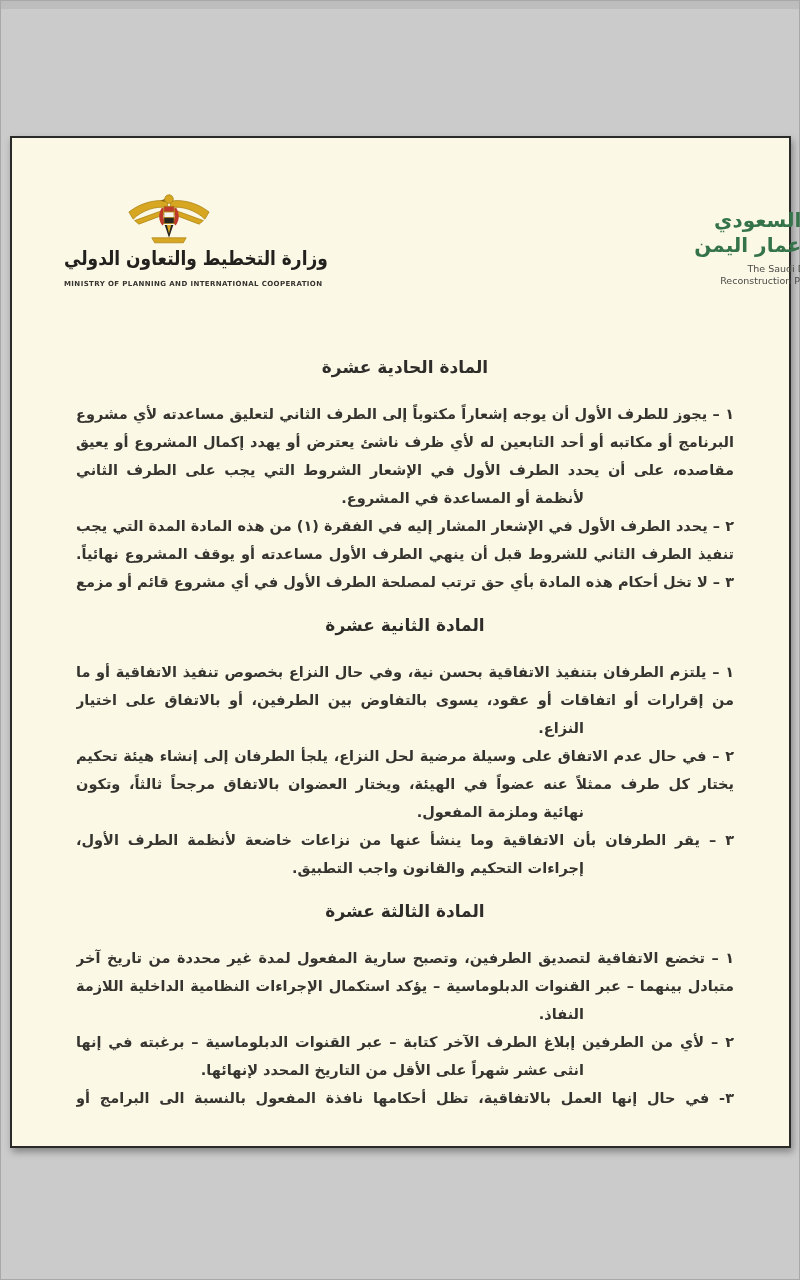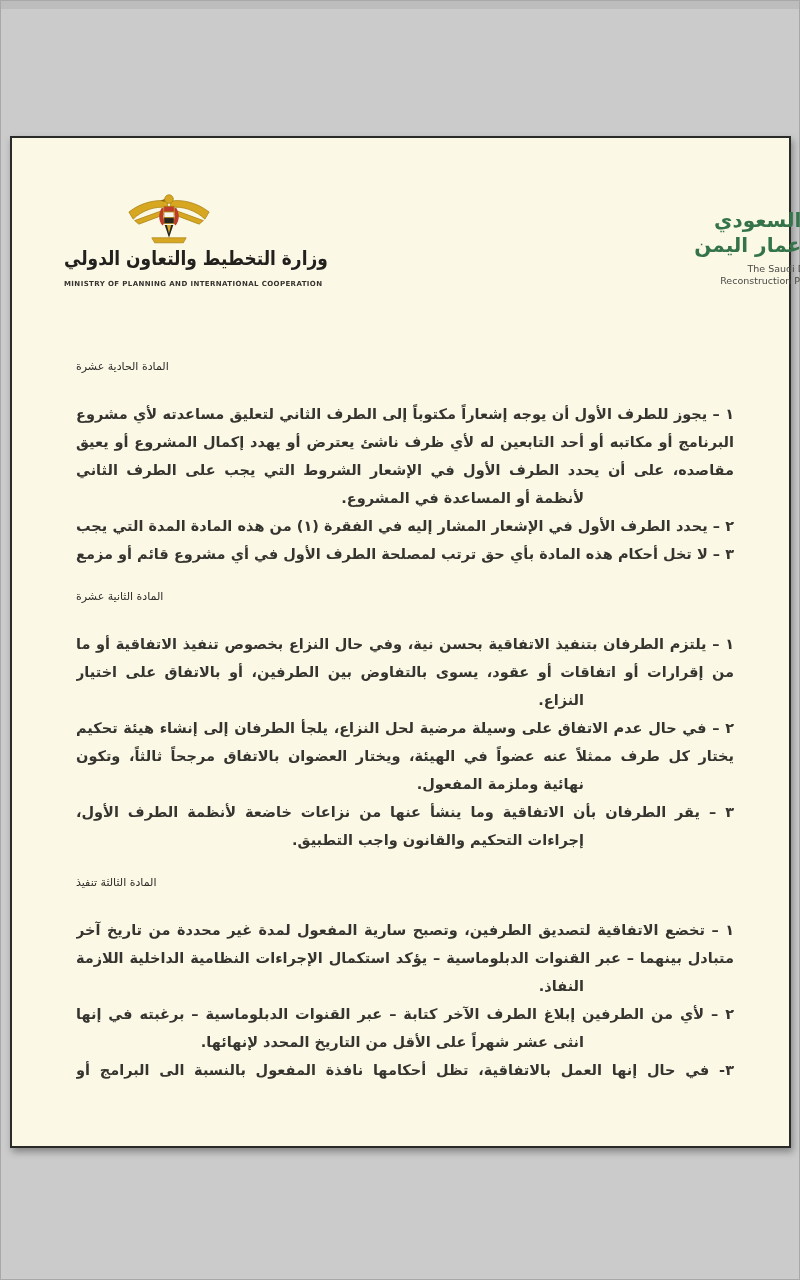--- a/index.html
+++ b/index.html
@@ -21,22 +21,22 @@
     white-space:nowrap;margin-top:12px;color:#353330;}
   .saudi-logo{position:absolute;left:505px;top:68px;width:230px;direction:rtl;}
   .saudi-text{position:absolute;right:-138px;top:2px;width:140px;text-align:center;}
   .saudi-ar{font-size:20px;font-weight:bold;line-height:25px;color:#35744b;
     white-space:nowrap;text-align:center;}
   .saudi-en{font-size:9.5px;line-height:12px;color:#4a4a46;margin-top:5px;
     white-space:nowrap;text-align:center;}
   
   .doc{position:absolute;left:64px;top:215px;width:658px;direction:rtl;
     color:#35342f;font-size:14.5px;font-weight:bold;}
-  .hd{height:28px;line-height:28px;text-align:left;font-size:11px;
-    font-weight:normal;margin:15px 0 19px;color:#2e2d29;}
+  .hd{height:28px;line-height:28px;text-align:center;font-size:17px;
+    font-weight:bold;margin:15px 0 19px;color:#2e2d29;}
   .hd:first-child{margin-top:0;}
   .ln{height:28px;line-height:28px;overflow:hidden;}
   .ln-just{text-align:justify;text-align-last:justify;}
   .ln-short{text-align:right;text-align-last:right;padding-left:0;
     padding-right:150px;box-sizing:border-box;}
 </style>
 </head>
 <body>
 
 <div class="viewer">
@@ -89,31 +89,32 @@
       </div>
     </div>
 
     <div class="doc">
         <div class="hd">المادة الحادية عشرة</div>
         <div class="ln ln-just">١ – يجوز للطرف الأول أن يوجه إشعاراً مكتوباً إلى الطرف الثاني لتعليق مساعدته لأي مشروع إذا ما تعرض</div>
         <div class="ln ln-just">البرنامج أو مكاتبه أو أحد التابعين له لأي ظرف ناشئ يعترض أو يهدد إكمال المشروع أو يعيق تحقيق</div>
         <div class="ln ln-just">مقاصده، على أن يحدد الطرف الأول في الإشعار الشروط التي يجب على الطرف الثاني تحقيقها لاستئناف</div>
         <div class="ln ln-short">لأنظمة أو المساعدة في المشروع.</div>
         <div class="ln ln-just">٢ – يحدد الطرف الأول في الإشعار المشار إليه في الفقرة (١) من هذه المادة المدة التي يجب خلالها</div>
+        <div class="ln ln-just">تنفيذ الطرف الثاني للشروط قبل أن ينهي الطرف الأول مساعدته أو يوقف المشروع نهائياً.</div>
         <div class="ln ln-just">٣ – لا تخل أحكام هذه المادة بأي حق ترتب لمصلحة الطرف الأول في أي مشروع قائم أو مزمع إنشاؤه.</div>
         <div class="hd">المادة الثانية عشرة</div>
         <div class="ln ln-just">١ – يلتزم الطرفان بتنفيذ الاتفاقية بحسن نية، وفي حال النزاع بخصوص تنفيذ الاتفاقية أو ما يلحق بها</div>
         <div class="ln ln-just">من إقرارات أو اتفاقات أو عقود، يسوى بالتفاوض بين الطرفين، أو بالاتفاق على اختيار وسيلة مرضية لحل</div>
         <div class="ln ln-short">النزاع.</div>
         <div class="ln ln-just">٢ – في حال عدم الاتفاق على وسيلة مرضية لحل النزاع، يلجأ الطرفان إلى إنشاء هيئة تحكيم ثلاثية</div>
         <div class="ln ln-just">يختار كل طرف ممثلاً عنه عضواً في الهيئة، ويختار العضوان بالاتفاق مرجحاً ثالثاً، وتكون قرارات اللجنة</div>
         <div class="ln ln-short">نهائية وملزمة المفعول.</div>
         <div class="ln ln-just">٣ – يقر الطرفان بأن الاتفاقية وما ينشأ عنها من نزاعات خاضعة لأنظمة الطرف الأول، ويشمل ذلك</div>
         <div class="ln ln-short">إجراءات التحكيم والقانون واجب التطبيق.</div>
-        <div class="hd">المادة الثالثة تنفيذ</div>
+        <div class="hd">المادة الثالثة عشرة</div>
         <div class="ln ln-just">١ – تخضع الاتفاقية لتصديق الطرفين، وتصبح سارية المفعول لمدة غير محددة من تاريخ آخر اشعار</div>
         <div class="ln ln-just">متبادل بينهما – عبر القنوات الدبلوماسية – يؤكد استكمال الإجراءات النظامية الداخلية اللازمة لدخولها حيز</div>
         <div class="ln ln-short">النفاذ.</div>
         <div class="ln ln-just">٢ – لأي من الطرفين إبلاغ الطرف الآخر كتابة – عبر القنوات الدبلوماسية – برغبته في إنها الاتفاقية قبل</div>
         <div class="ln ln-short">انثى عشر شهراً على الأقل من التاريخ المحدد لإنهائها.</div>
         <div class="ln ln-just">٣- في حال إنها العمل بالاتفاقية، تظل أحكامها نافذة المفعول بالنسبة الى البرامج أو المشاريع أو الاتفاقات</div>
       </div>
 
   </div>
 </div>

